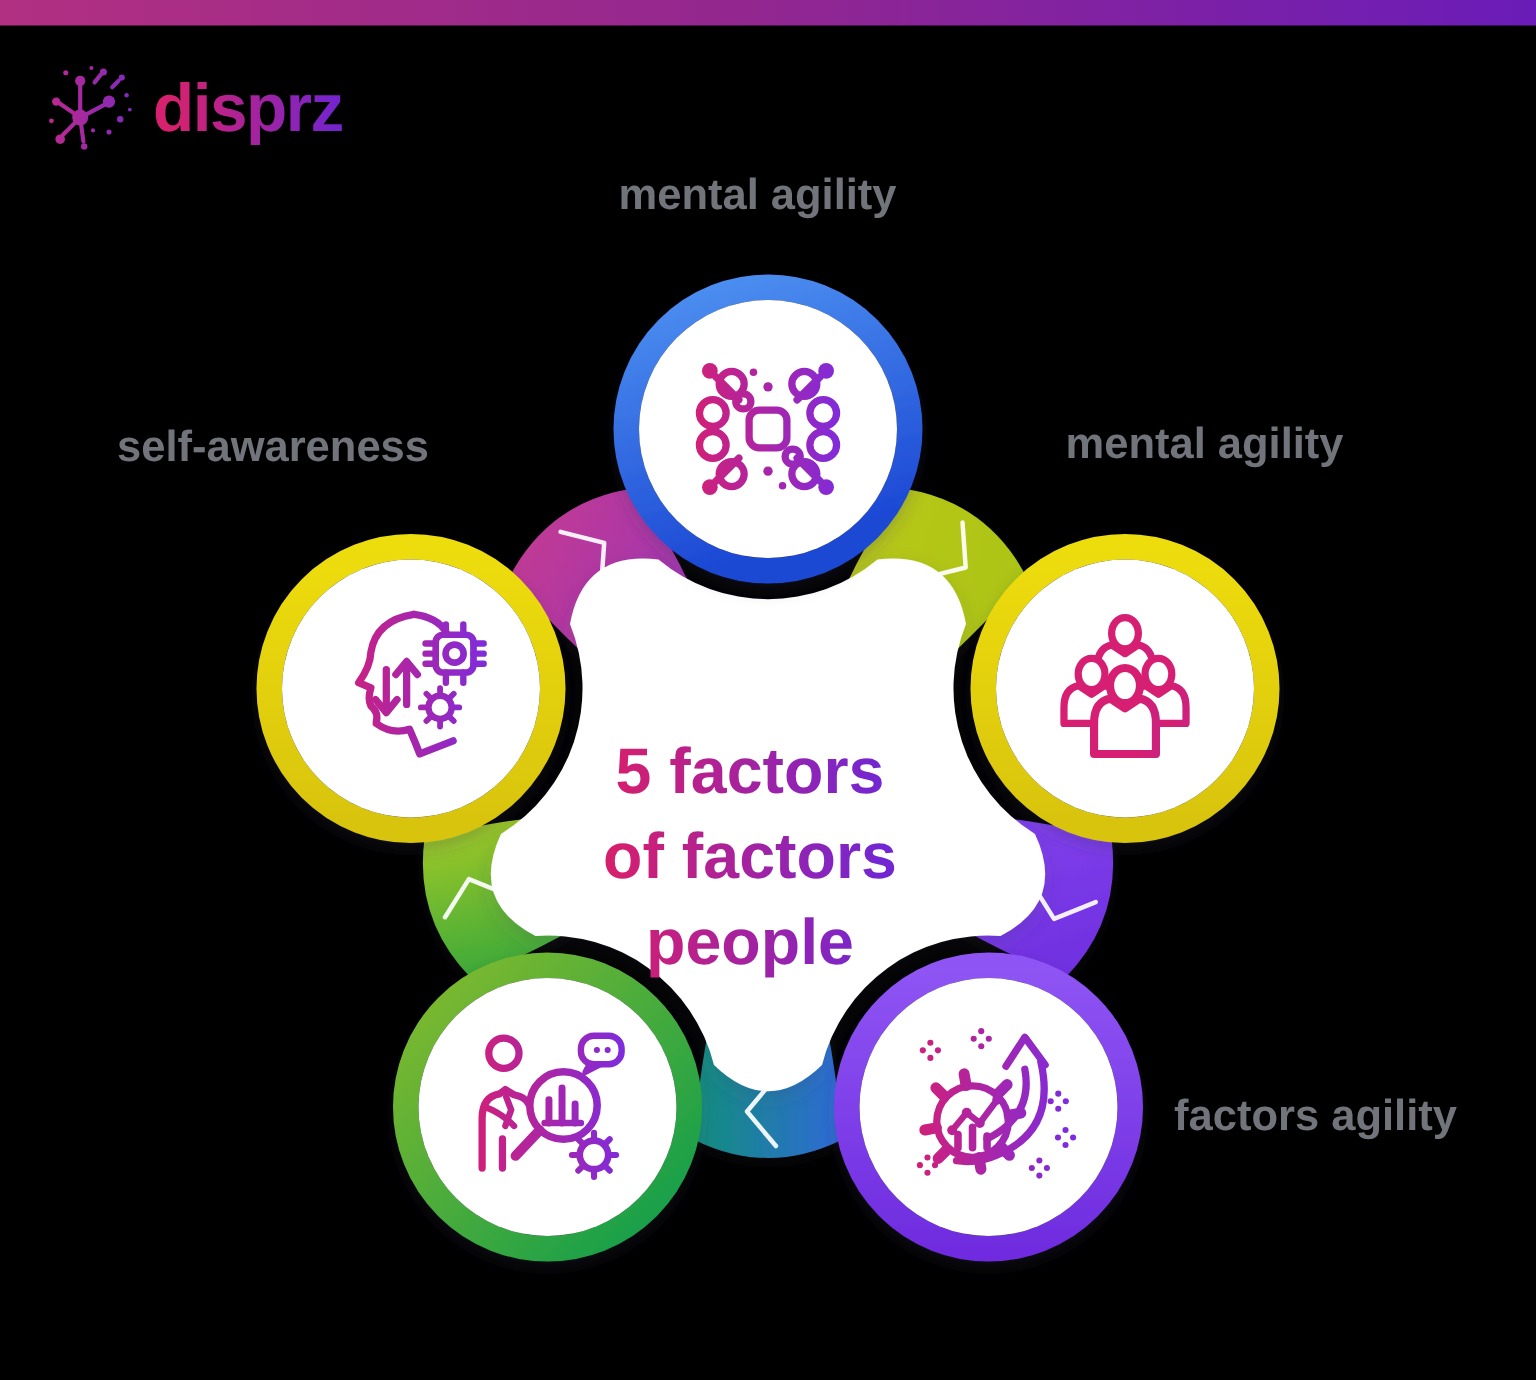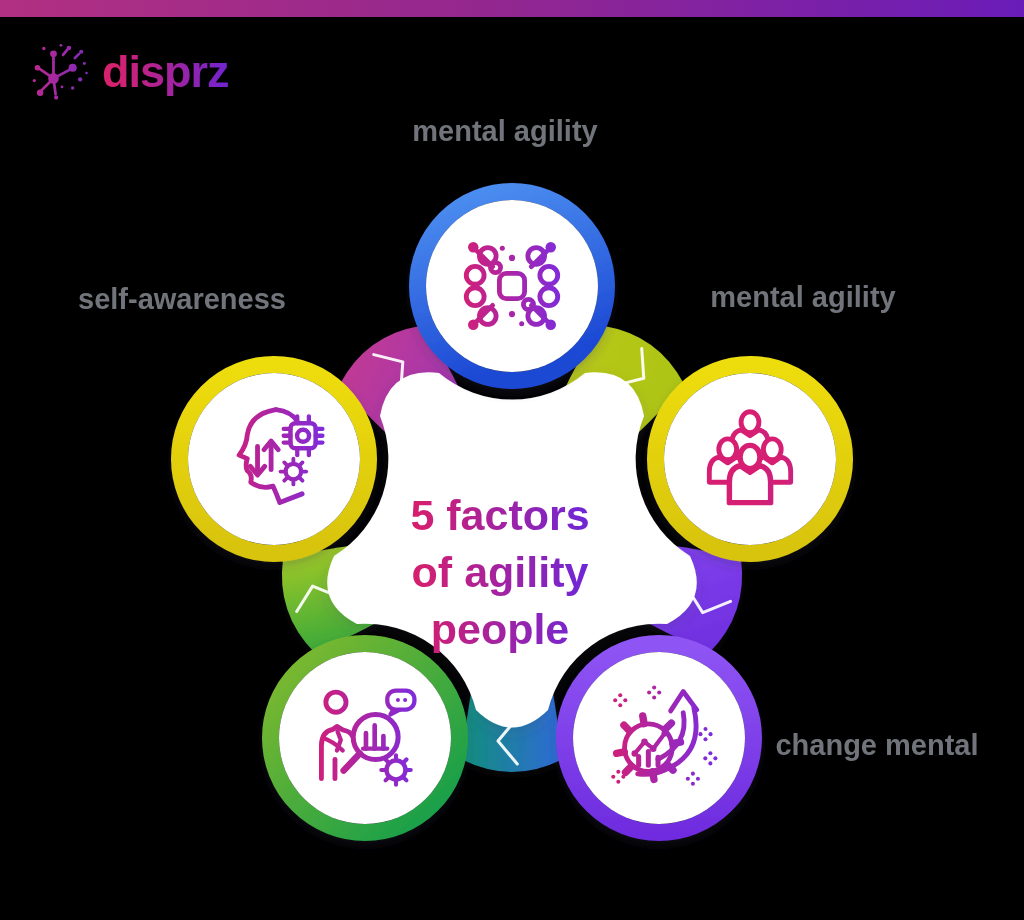--- a/index.html
+++ b/index.html
@@ -333,21 +333,21 @@
             <path d="M39,41.5 L37.3,43.2"></path>
           <path d="M45,41.5 L46.7,43.2"></path>
             <path d="M39,35.5 L37.3,33.8"></path>
         </g>
       </g>
     </svg>
   </svg>
 
   <div class="label" style="left:505px;top:131px">mental agility</div>
   <div class="label" style="left:803px;top:297px">mental agility</div>
-  <div class="label" style="left:877px;top:745px">change mental</div>
+  <div class="label" style="left:877px;top:745px">factors agility</div>
   <div class="label" style="left:182px;top:299px">self-awareness</div>
 
   <div class="title">
     <span>5 factors</span>
-    <span>of agility</span>
+    <span>of factors</span>
     <span>people</span>
   </div>
 </div>
 
 </body></html>

